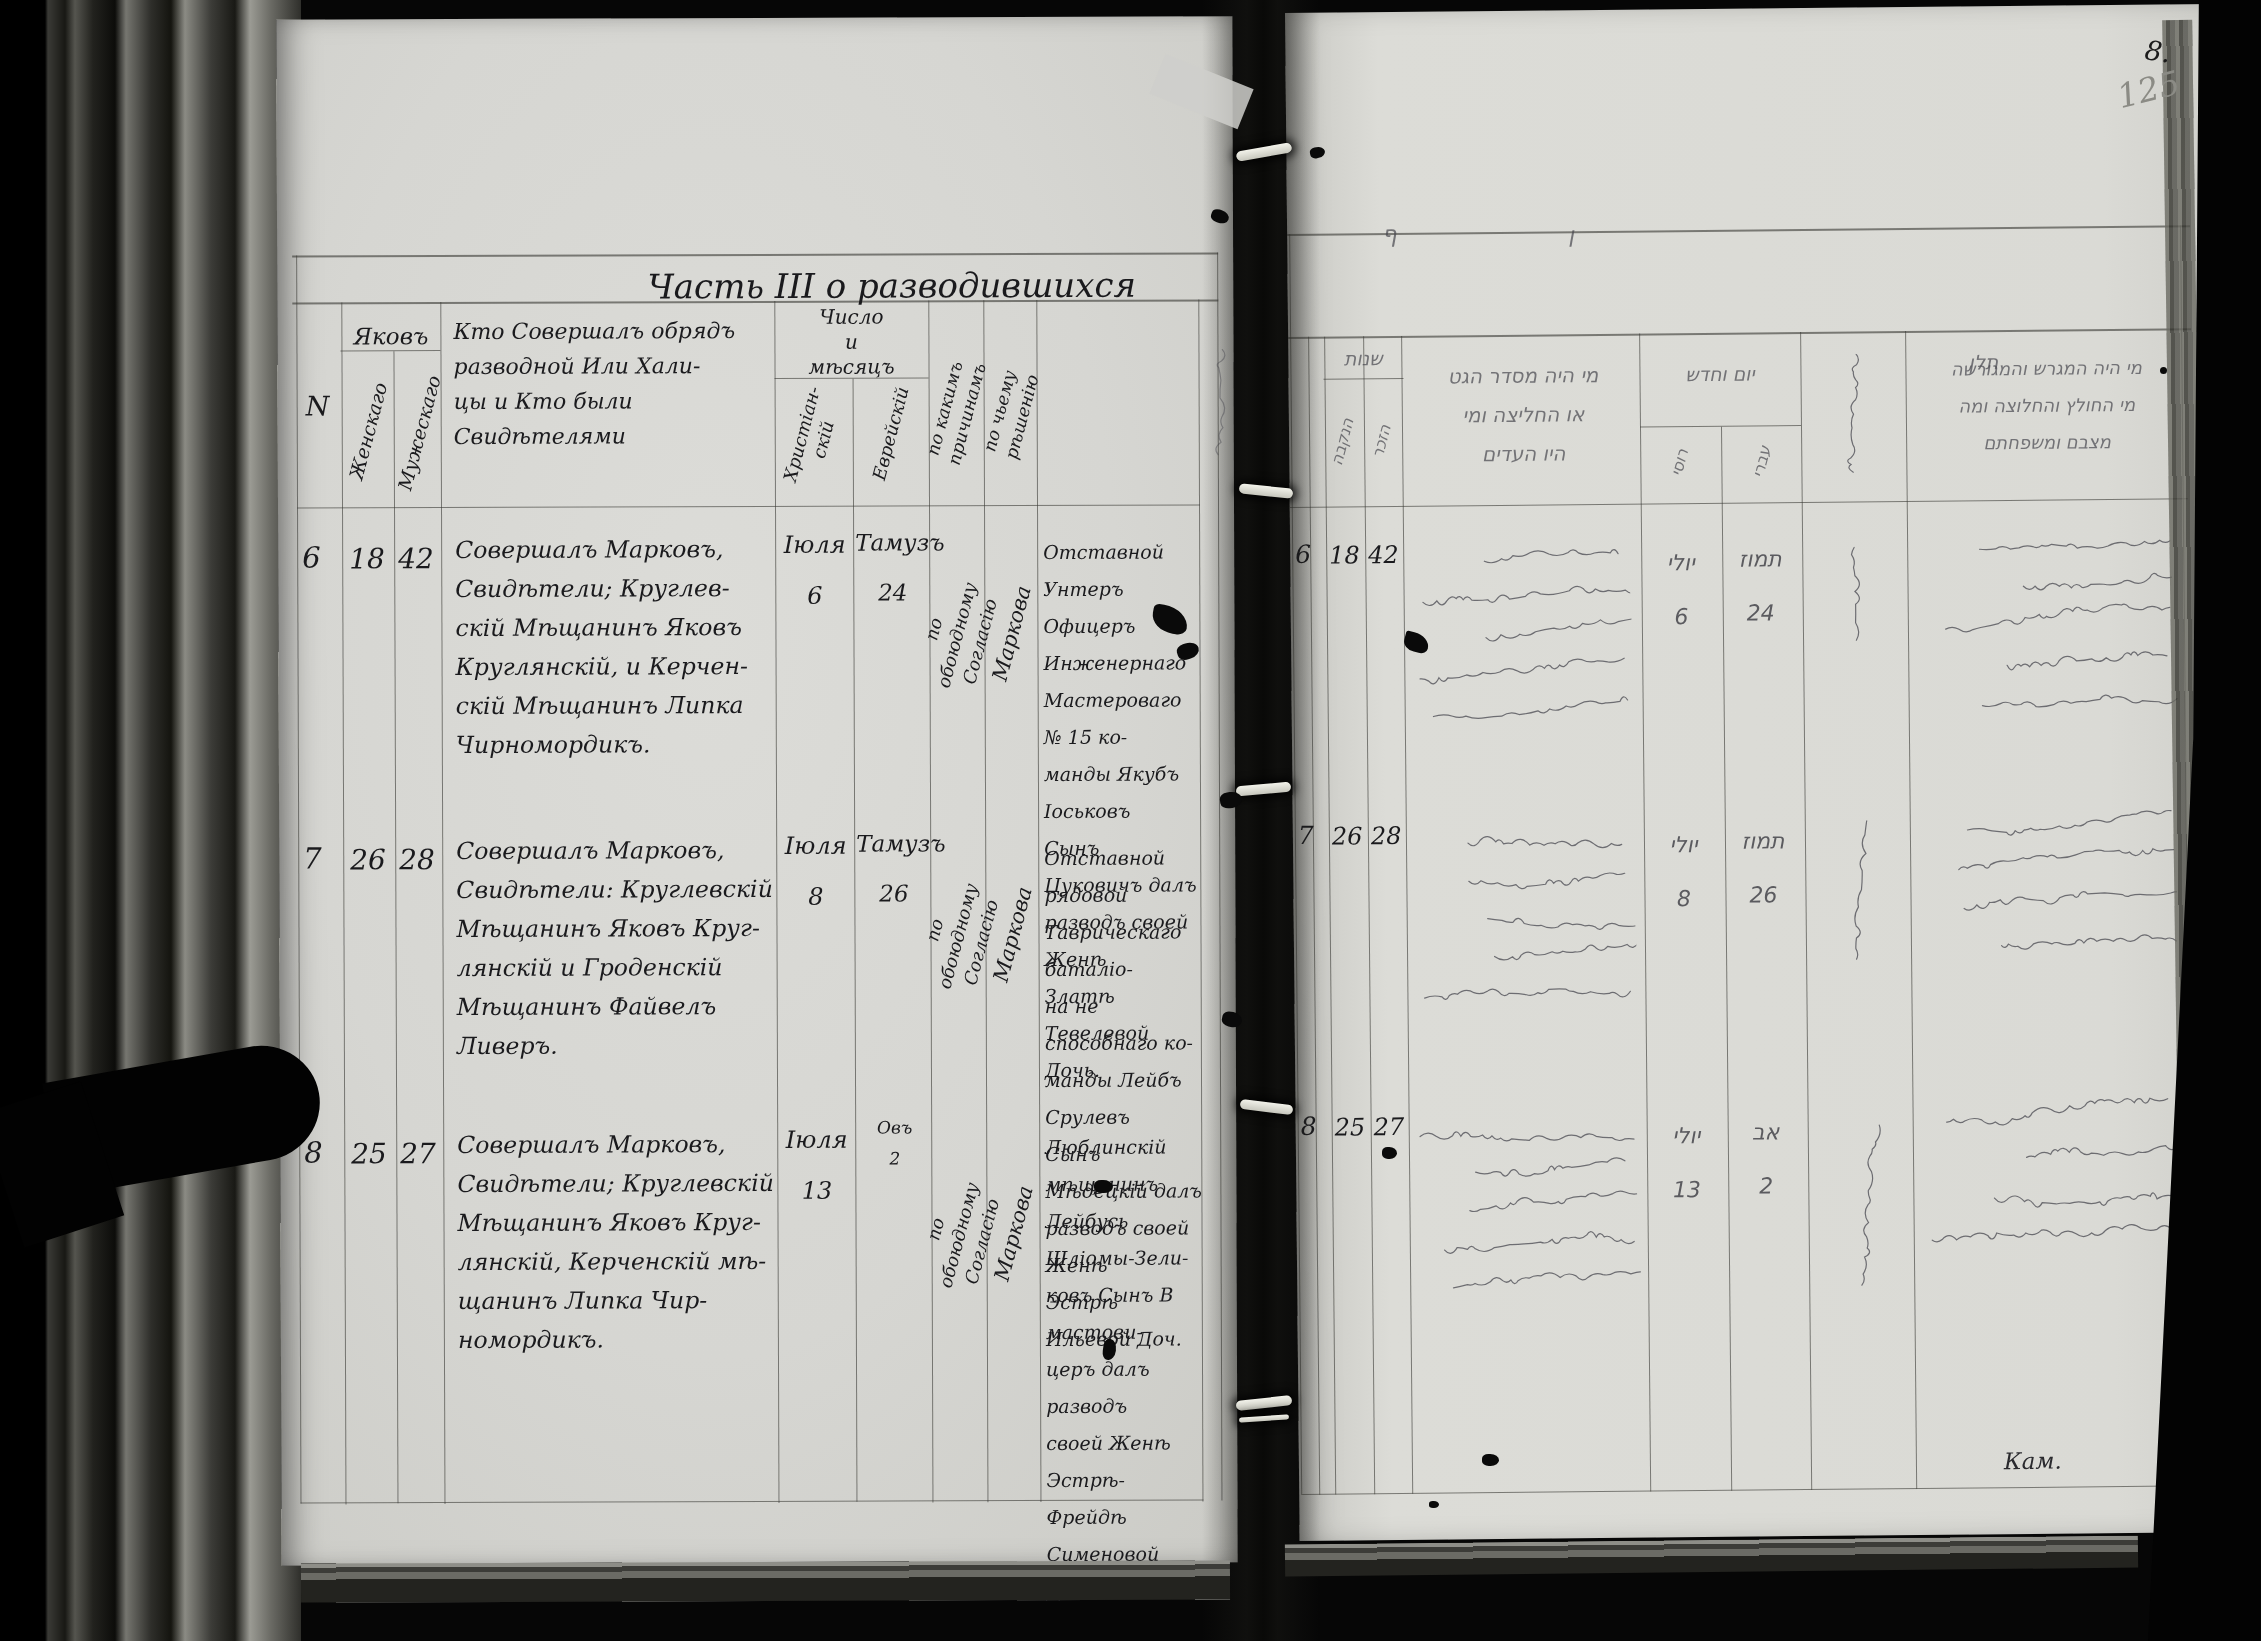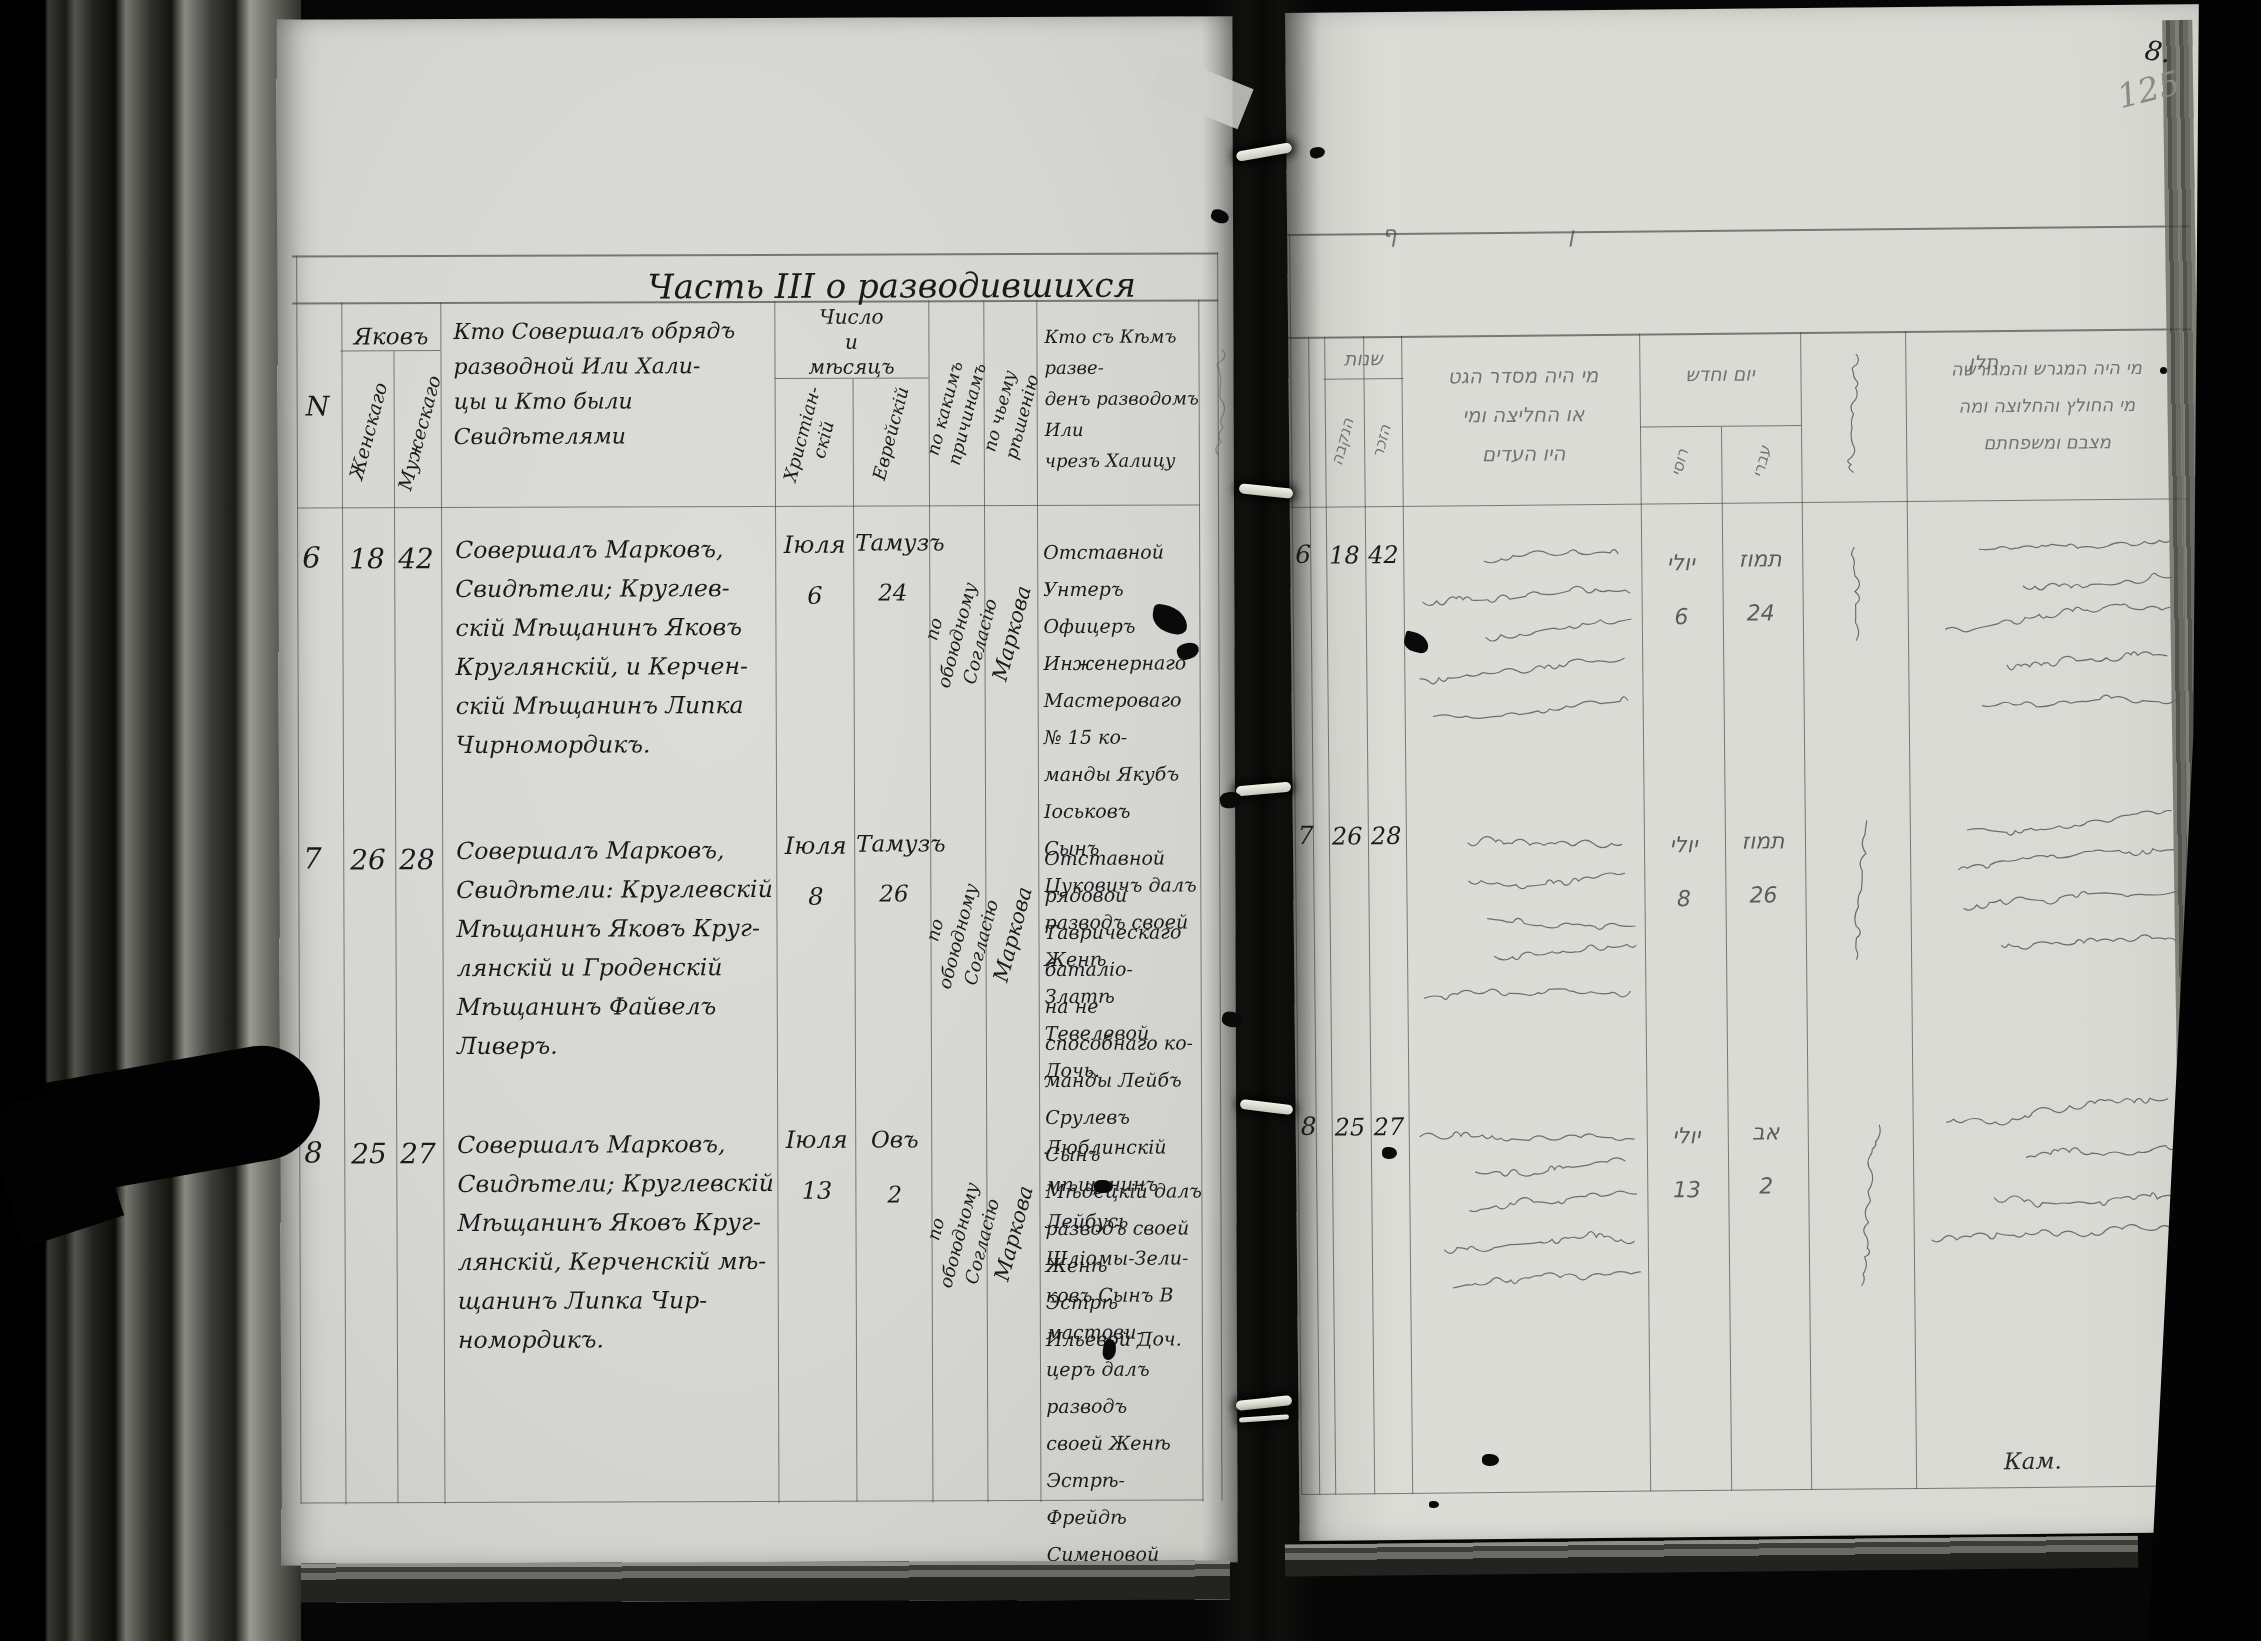--- a/index.html
+++ b/index.html
@@ -84,23 +84,20 @@
     <div class="txt hand ctr" style="left:497px;top:287px;width:154px;font-size:20px;line-height:25px;">Число
 и
 мѣсяцъ</div>
     <div class="txt hand rot" style="left:467px;top:397px;width:136px;font-size:18px;line-height:22px;">Христіан-
 скій</div>
     <div class="txt hand rot" style="left:545px;top:402px;width:136px;font-size:18px;">Еврейскій</div>
     <div class="txt hand rot" style="left:608px;top:371px;width:141px;font-size:17.6px;line-height:23px;">по какимъ
 причинамъ</div>
     <div class="txt hand rot" style="left:663px;top:374px;width:141px;font-size:17.6px;line-height:23px;">по чьему
 рѣшенію</div>
-    <div class="txt hand" style="left:767px;top:304px;width:157px;font-size:18px;line-height:31px;">Кто съ Кѣмъ разве-
-денъ разводомъ Или
-чрезъ Халицу</div>
 
     <div class="txt hand" style="left:24px;top:516px;width:35px;font-size:29px;">6</div>
     <div class="txt hand" style="left:71px;top:518px;width:43px;font-size:28px;">18</div>
     <div class="txt hand" style="left:120px;top:518px;width:43px;font-size:28px;">42</div>
     <div class="txt hand" style="left:177px;top:512px;width:324px;font-size:23.6px;line-height:39px;">Совершалъ Марковъ,
 Свидѣтели; Круглев-
 скій Мѣщанинъ Яковъ
 Круглянскій, и Керчен-
 скій Мѣщанинъ Липка
 Чирномордикъ.</div>
@@ -148,21 +145,21 @@
     <div class="txt hand" style="left:71px;top:1113px;width:43px;font-size:28px;">25</div>
     <div class="txt hand" style="left:120px;top:1113px;width:43px;font-size:28px;">27</div>
     <div class="txt hand" style="left:177px;top:1107px;width:324px;font-size:23.6px;line-height:39px;">Совершалъ Марковъ,
 Свидѣтели; Круглевскій
 Мѣщанинъ Яковъ Круг-
 лянскій, Керченскій мѣ-
 щанинъ Липка Чир-
 номордикъ.</div>
     <div class="txt hand ctr" style="left:499px;top:1097px;width:75px;font-size:24px;line-height:51px;">Іюля
 13</div>
-    <div class="txt hand ctr" style="left:577px;top:1095px;width:75px;font-size:23px;line-height:55px;">Овъ
+    <div class="txt hand ctr" style="left:577px;top:1095px;width:75px;font-size:17px;line-height:31px;">Овъ
 2</div>
     <div class="txt hand rot" style="left:613px;top:1182px;width:131px;font-size:18px;line-height:24px;">по обоюдному
 Согласію</div>
     <div class="txt hand rot" style="left:668px;top:1200px;width:131px;font-size:21px;">Маркова</div>
     <div class="txt hand" style="left:765px;top:1112px;width:158px;font-size:19px;line-height:37px;">Люблинскій мѣщанинъ
 Лейбусь Шліомы-Зели-
 ковъ Сынъ В мастови-
 церъ далъ разводъ
 своей Женѣ Эстрѣ-
 Фрейдѣ Сименовой Доч.</div>

